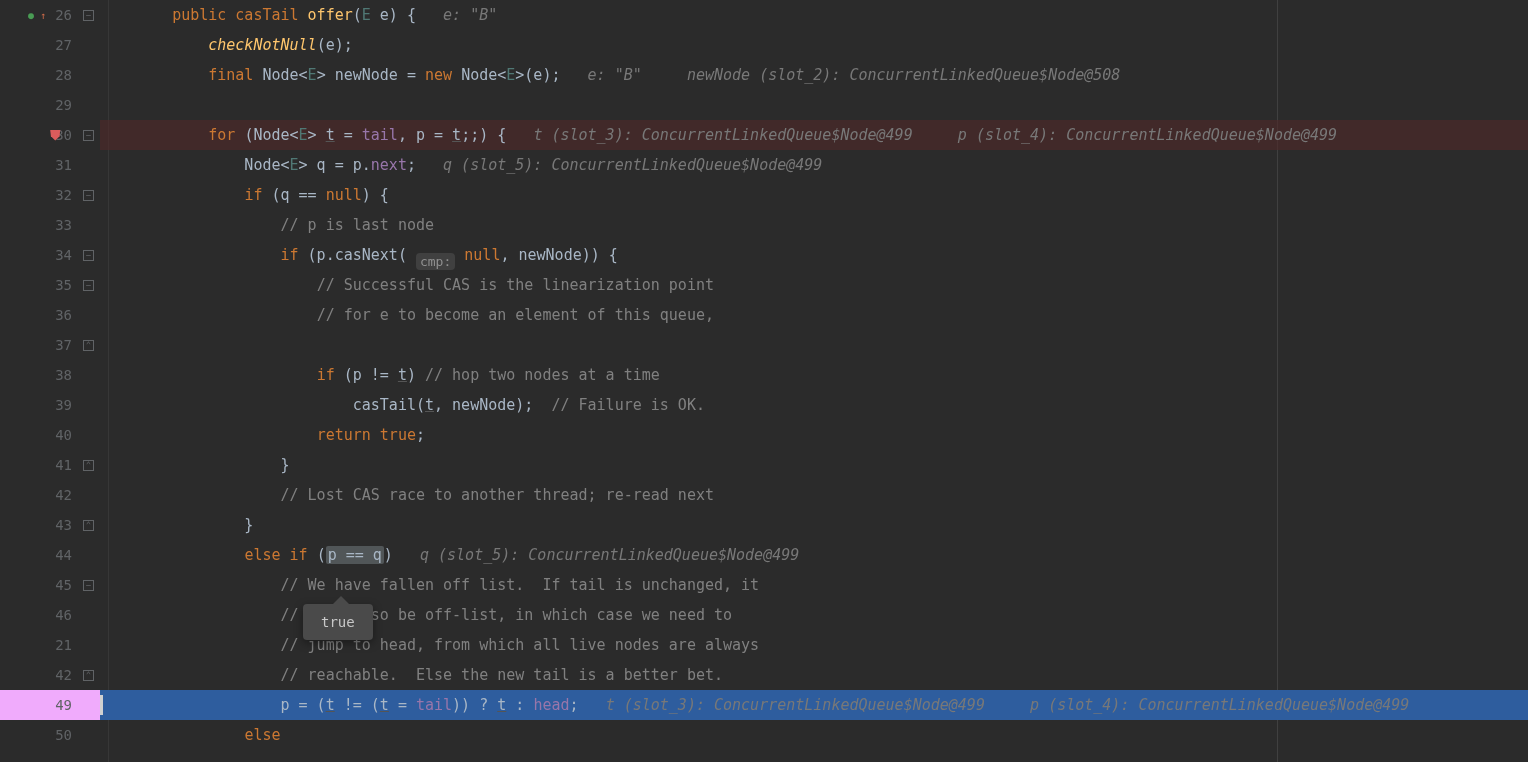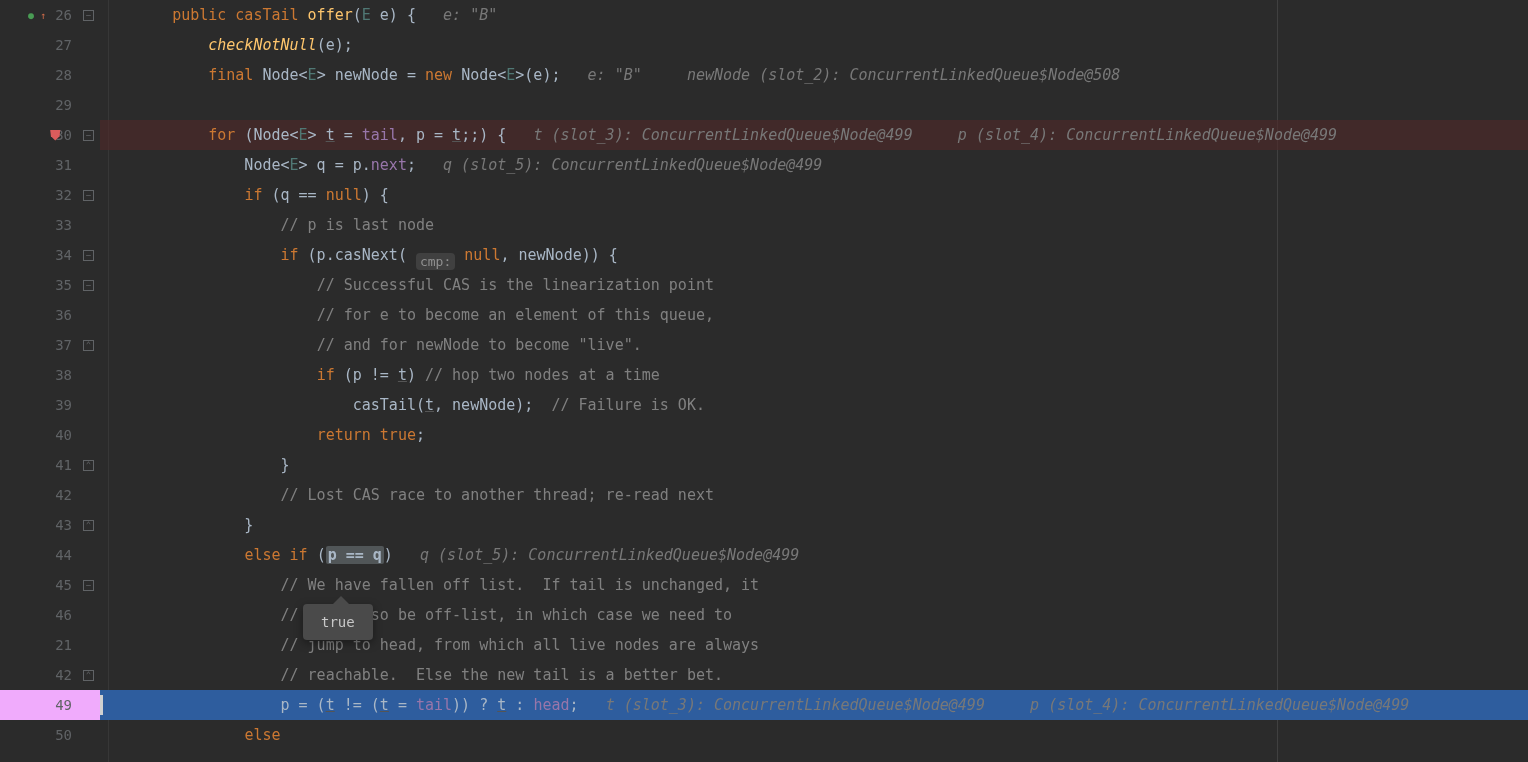--- a/index.html
+++ b/index.html
@@ -90,21 +90,21 @@
   .type { color: #a9b7c6; }
   .method { color: #ffc66d; }
   .method-italic { color: #ffc66d; font-style: italic; }
   .field { color: #9876aa; }
   .comment { color: #808080; }
   .hint { color: #787878; font-style: italic; }
   .param-hint { background: #404040; color: #909090; padding: 1px 4px; border-radius: 4px; font-size: 13px; margin-top: 12px; }
   .punct { color: #a9b7c6; }
   .generic { color: #507874; }
   .underline { text-decoration: underline; text-decoration-color: #555; }
-  .hover-highlight { background: #515658; border-radius: 2px; padding: 0 2px; font-weight: bold; }
+  .hover-highlight { background: #515658; border-radius: 2px; padding: 0 2px; }
   .tooltip {
     position: absolute;
     background: #4a4a4a;
     color: #c8c8c8;
     padding: 10px 18px;
     border-radius: 4px;
     font-size: 14px;
     box-shadow: 0 3px 10px rgba(0,0,0,0.4);
     z-index: 10;
   }
@@ -242,21 +242,21 @@
       <div class="code-line"><span>        </span><span class="method-italic">checkNotNull</span><span class="punct">(e);</span></div>
       <div class="code-line"><span>        </span><span class="kw">final </span><span class="type">Node</span><span class="punct">&lt;</span><span class="generic">E</span><span class="punct">&gt; newNode = </span><span class="kw">new </span><span class="type">Node</span><span class="punct">&lt;</span><span class="generic">E</span><span class="punct">&gt;(e);   </span><span class="hint">e: "B"     newNode (slot_2): ConcurrentLinkedQueue$Node@508</span></div>
       <div class="code-line"></div>
       <div class="code-line line-highlight-red"><span>        </span><span class="kw">for </span><span class="punct">(Node</span><span class="punct">&lt;</span><span class="generic">E</span><span class="punct">&gt; </span><span class="underline">t</span><span class="punct"> = </span><span class="field">tail</span><span class="punct">, p = </span><span class="underline">t</span><span class="punct">;;) {   </span><span class="hint">t (slot_3): ConcurrentLinkedQueue$Node@499     p (slot_4): ConcurrentLinkedQueue$Node@499</span></div>
       <div class="code-line"><span class="punct">            Node</span><span class="punct">&lt;</span><span class="generic">E</span><span class="punct">&gt; q = p.</span><span class="field">next</span><span class="punct">;   </span><span class="hint">q (slot_5): ConcurrentLinkedQueue$Node@499</span></div>
       <div class="code-line"><span>            </span><span class="kw">if </span><span class="punct">(q == </span><span class="kw">null</span><span class="punct">) {</span></div>
       <div class="code-line"><span>                </span><span class="comment">// p is last node</span></div>
       <div class="code-line"><span>                </span><span class="kw">if </span><span class="punct">(p.casNext( </span><span class="param-hint">cmp:</span><span> </span><span class="kw">null</span><span class="punct">, newNode)) {</span></div>
       <div class="code-line"><span>                    </span><span class="comment">// Successful CAS is the linearization point</span></div>
       <div class="code-line"><span>                    </span><span class="comment">// for e to become an element of this queue,</span></div>
-      <div class="code-line"><span>                    </span><span class="comment">// and for newNode to become "live".</span></div>
+      <div class="code-line"><span>                    </span></div>
       <div class="code-line"><span>                    </span><span class="kw">if </span><span class="punct">(p != </span><span class="underline">t</span><span class="punct">) </span><span class="comment">// hop two nodes at a time</span></div>
       <div class="code-line"><span class="punct">                        casTail(</span><span class="underline">t</span><span class="punct">, newNode);  </span><span class="comment">// Failure is OK.</span><span>   </span></div>
       <div class="code-line"><span>                    </span><span class="kw">return </span><span class="kw">true</span><span class="punct">;</span></div>
       <div class="code-line"><span class="punct">                }</span></div>
       <div class="code-line"><span>                </span><span class="comment">// Lost CAS race to another thread; re-read next</span></div>
       <div class="code-line"><span class="punct">            }</span></div>
       <div class="code-line"><span>            </span><span class="kw">else if </span><span class="punct">(</span><span class="hover-highlight">p == q</span><span class="punct">)   </span><span class="hint">q (slot_5): ConcurrentLinkedQueue$Node@499</span></div>
       <div class="code-line"><span>                </span><span class="comment">// We have fallen off list.  If tail is unchanged, it</span></div>
       <div class="code-line"><span>                </span><span class="comment">// will also be off-list, in which case we need to</span></div>
       <div class="code-line"><span>                </span><span class="comment">// jump to head, from which all live nodes are always</span></div>

